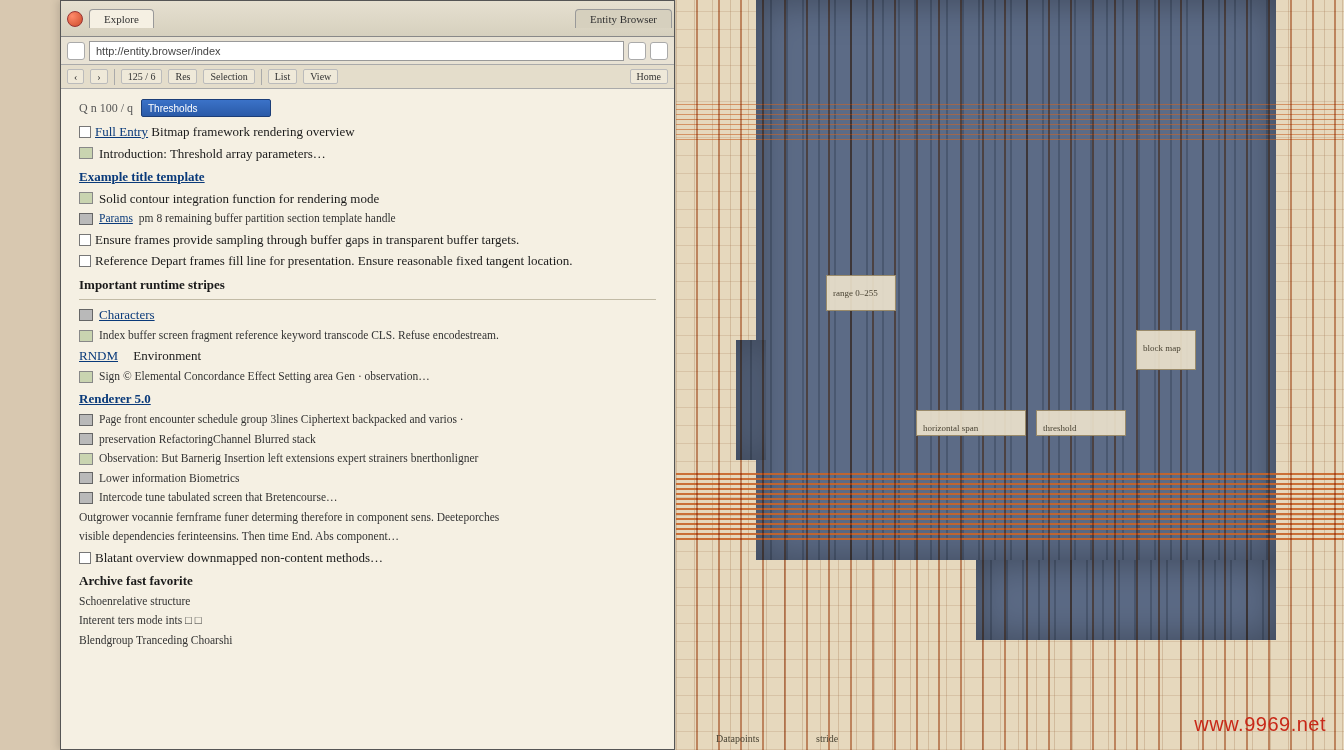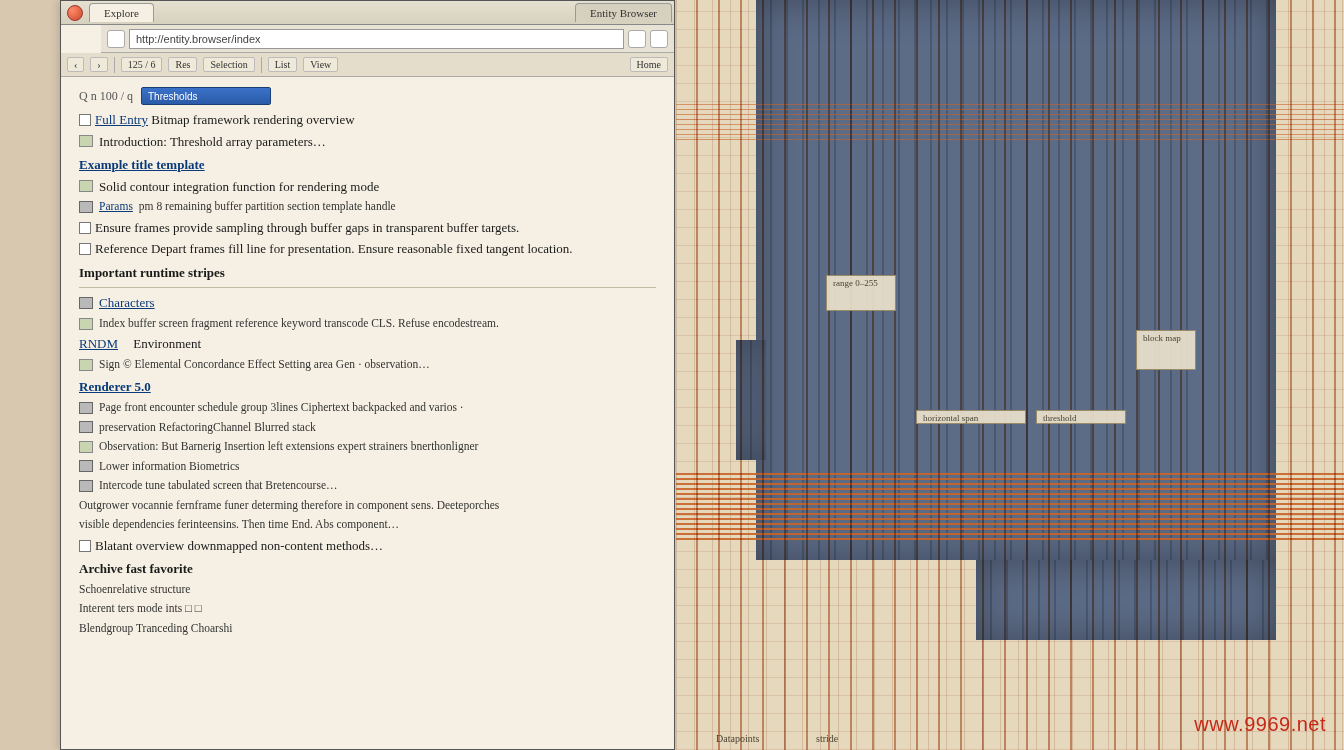--- a/index.html
+++ b/index.html
@@ -15,21 +15,21 @@
 .browser-window {
   position: absolute;
   left: 60px; top: 0;
   width: 615px; height: 750px;
   background: #f5f0e3;
   border: 1px solid #555;
   box-shadow: -2px 0 8px rgba(0,0,0,0.15);
 }
 
 .titlebar {
-  height: 24px;
+  height: 36px;
   background: linear-gradient(#e6e0d0,#d6d0be);
   border-bottom: 1px solid #888;
   display: flex; align-items: center;
   font-size: 11px;
   color: #333;
 }
 .titlebar .close-btn {
   width: 16px; height: 16px;
   margin: 0 6px;
   border-radius: 50%;
@@ -48,21 +48,20 @@
 .titlebar .tab.active { background: #f5f0e3; }
 .titlebar .spacer { flex: 1; }
 
 .addrbar {
   height: 28px;
   background: #e8e2d4;
   border-bottom: 1px solid #aaa;
   display: flex; align-items: center;
   padding: 0 6px;
   gap: 4px;
-  margin-left: 40px;
 }
 .addrbar .icon-btn {
   width: 18px; height: 18px;
   border: 1px solid #aaa;
   background: #fff;
   border-radius: 3px;
 }
 .addr-input {
   flex: 1;
   height: 20px;
@@ -161,21 +160,21 @@
 .hlines-orange {
   position:absolute; left:0; top:470px; width:100%; height:70px;
   background: repeating-linear-gradient(0deg, rgba(200,100,40,0.9) 0 2px, transparent 2px 5px);
 }
 .hlines-top {
   position:absolute; left:0; top:100px; width:100%; height:40px;
   background: repeating-linear-gradient(0deg, rgba(200,100,40,0.6) 0 1px, transparent 1px 5px);
 }
 .legend-box {
   position:absolute; background: rgba(238,228,205,0.9);
-  border:1px solid #998a6a; padding:2px 6px;
+  border:1px solid #998a6a; padding:12px 6px;
   font-size:9px; color:#4a4434;
 }
 .lb1 { left:150px; top:275px; width:70px; height:36px; }
 .lb2 { left:240px; top:410px; width:110px; height:14px; }
 .lb3 { left:360px; top:410px; width:90px; height:14px; }
 .lb4 { left:460px; top:330px; width:60px; height:40px; }
 
 .watermark {
   position:absolute; right:18px; bottom:14px;
   font-family: Arial, sans-serif; font-size:20px;

